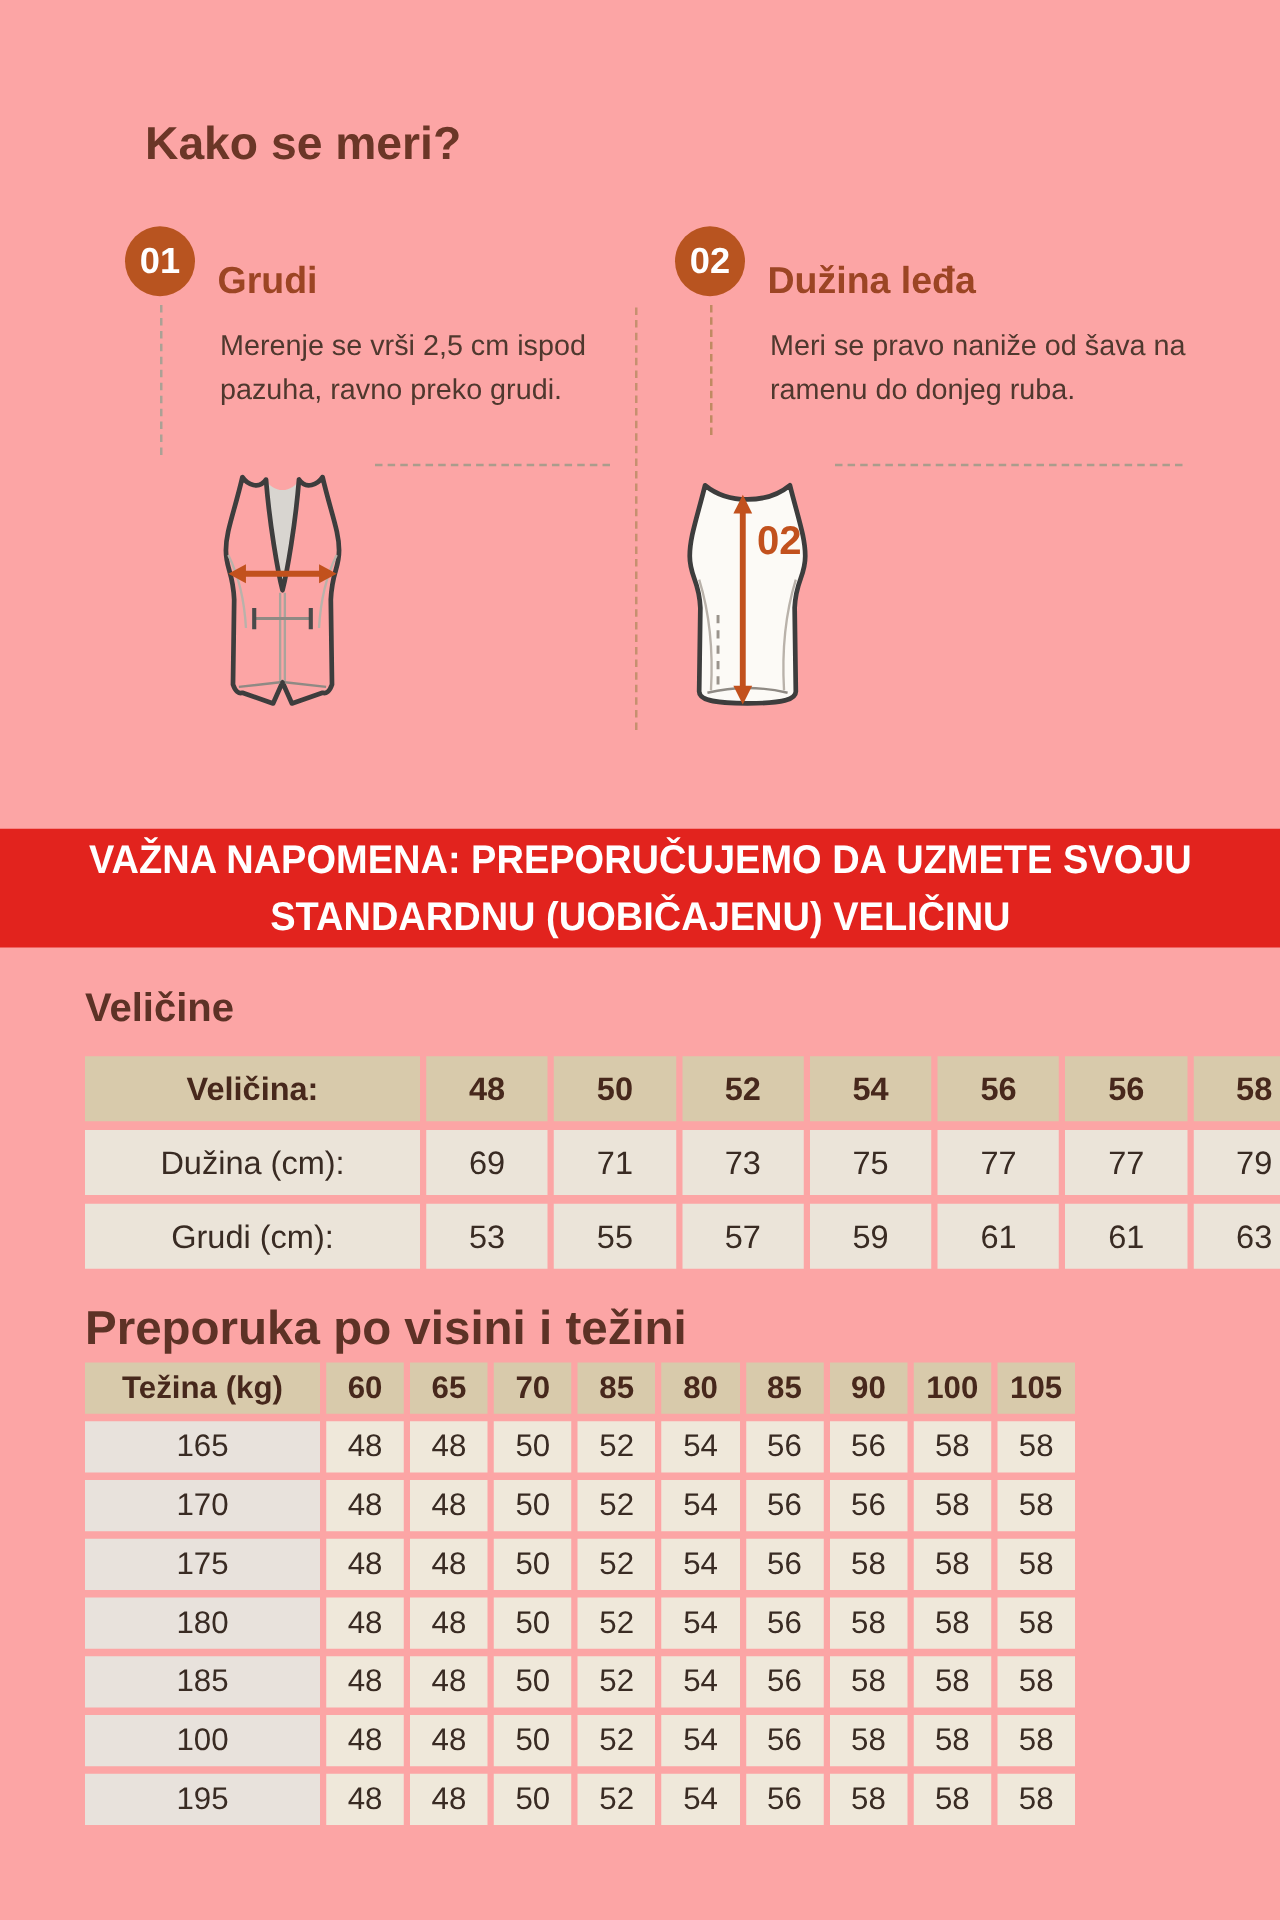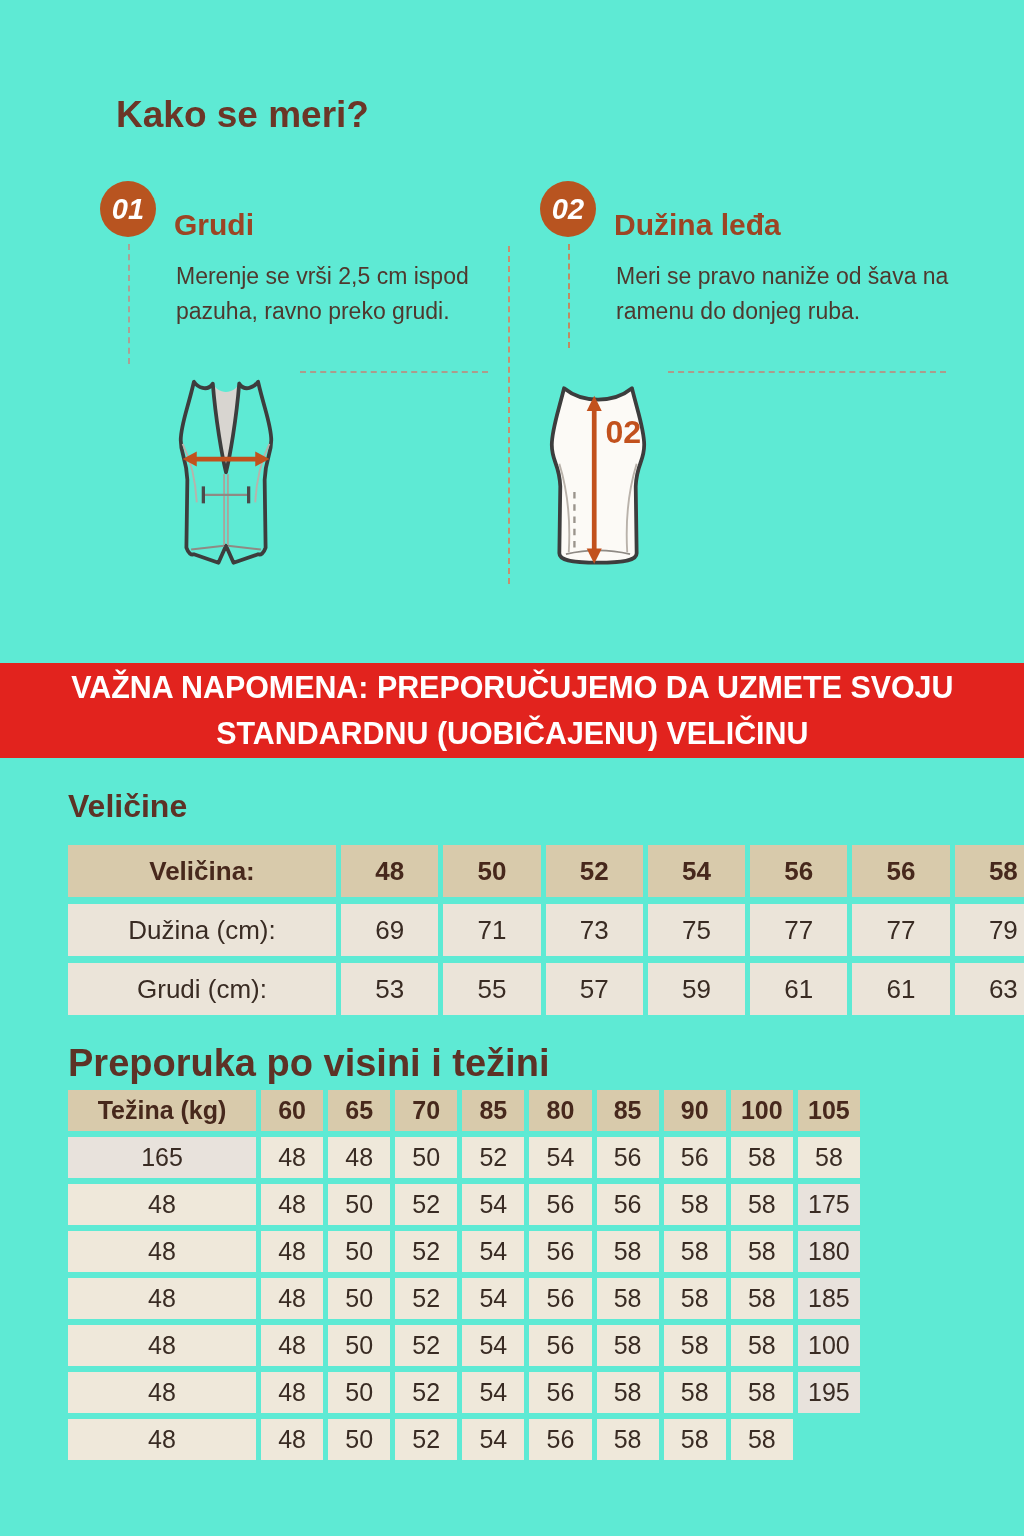--- a/index.html
+++ b/index.html
@@ -1,31 +1,31 @@
 <!DOCTYPE html>
 <html><head>
 <meta charset="utf-8">
 <style>
   * { margin:0; padding:0; box-sizing:border-box; }
   body { background:#faf3ed; }
   .page {
     position:relative; width:1024px; height:1536px;
-    background:#5eead4; overflow:hidden;
+    background:#fca5a5; overflow:hidden;
     font-family:"Liberation Sans", sans-serif; color:#3a2a21;
   }
   .title { position:absolute; left:116px; top:94px; font-size:37px; font-weight:bold; color:#6b3627; }
 
   .step { position:absolute; top:176px; }
   .step1 { left:100px; width:408px; }
   .step2 { left:540px; width:412px; }
   .step-head { display:flex; align-items:center; gap:18px; }
   .badge {
     width:56px; height:56px; border-radius:50%;
     background:#b85420; color:#fff; font-size:29px; font-weight:bold;
-    display:flex; align-items:center; justify-content:center; flex:0 0 auto;font-style:italic;
+    display:flex; align-items:center; justify-content:center; flex:0 0 auto;
   }
   .step-title { font-size:30px; font-weight:bold; color:#9c4524;margin-top:32px; }
   .step-desc { margin:17px 0 0 76px; font-size:23px; color:#4f382e; line-height:1.5; width:340px; }
 
   .vline { position:absolute; width:0; }
   .vline-1 { left:128px; top:244px; height:120px; border-left:2px dashed #aba195; }
   .vline-2 { left:568px; top:244px; height:104px; border-left:2px dashed #c08a62; }
   .vline-div { left:508px; top:246px; height:338px; border-left:2px dashed #c69070; }
   .hdash { position:absolute; height:0; border-top:2px dashed #ab9c8c; }
   .hdash-1 { left:300px; top:371px; width:188px; }
@@ -177,20 +177,21 @@
       <div class="cell rowlabel">165</div>
       <div class="cell data">48</div>
       <div class="cell data">48</div>
       <div class="cell data">50</div>
       <div class="cell data">52</div>
       <div class="cell data">54</div>
       <div class="cell data">56</div>
       <div class="cell data">56</div>
       <div class="cell data">58</div>
       <div class="cell data">58</div>
+      <div class="cell rowlabel">170</div>
       <div class="cell data">48</div>
       <div class="cell data">48</div>
       <div class="cell data">50</div>
       <div class="cell data">52</div>
       <div class="cell data">54</div>
       <div class="cell data">56</div>
       <div class="cell data">56</div>
       <div class="cell data">58</div>
       <div class="cell data">58</div>
       <div class="cell rowlabel">175</div>

